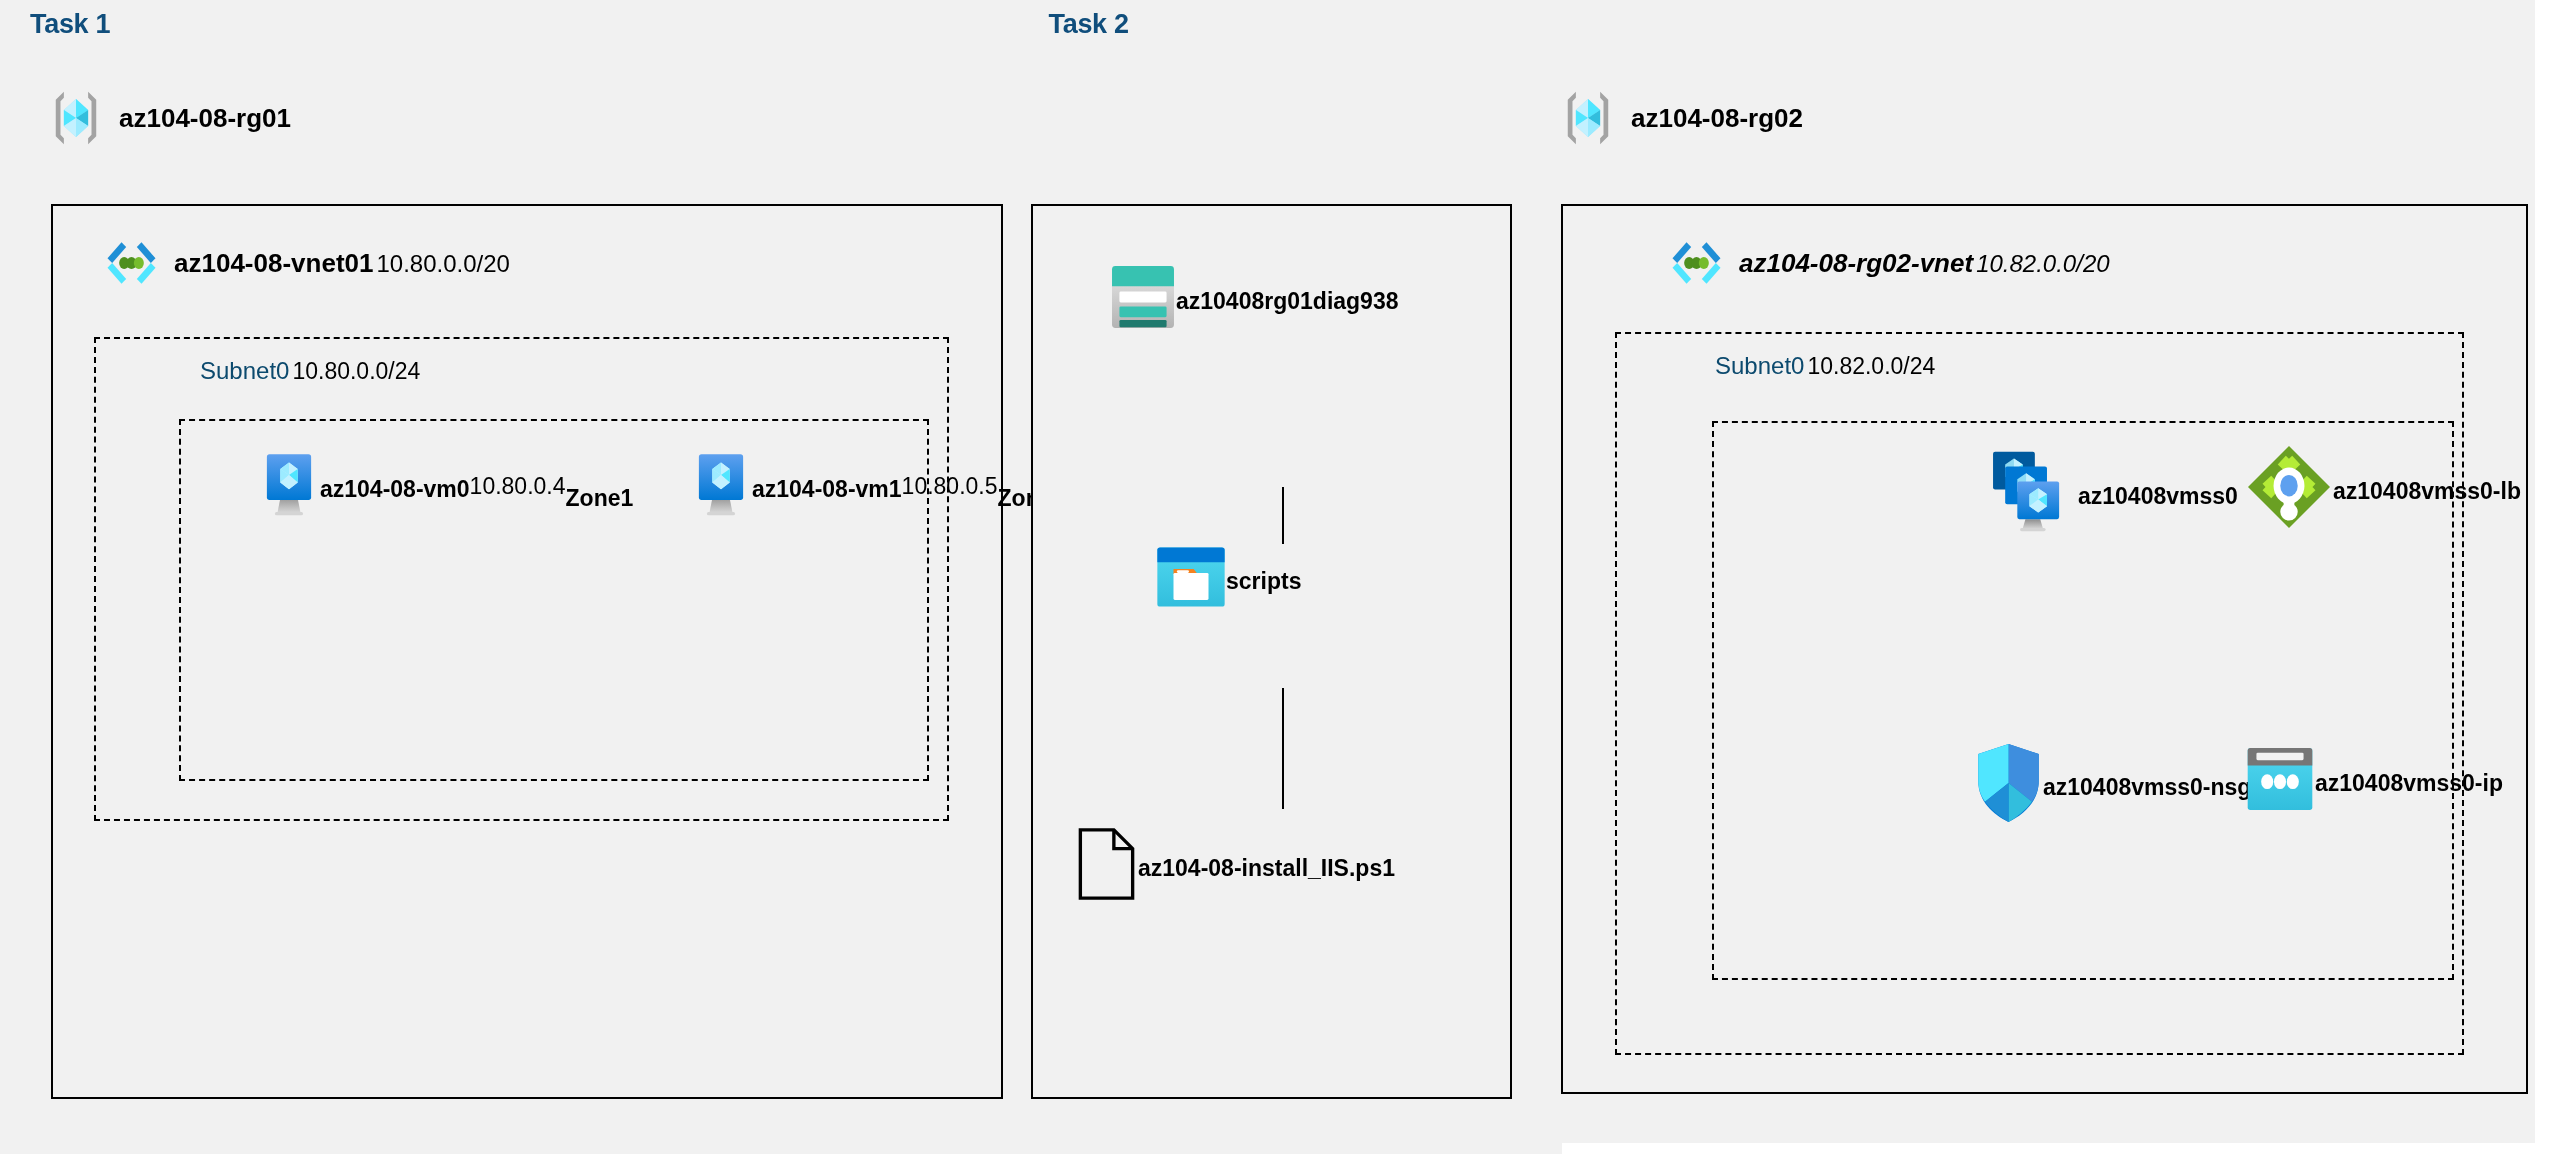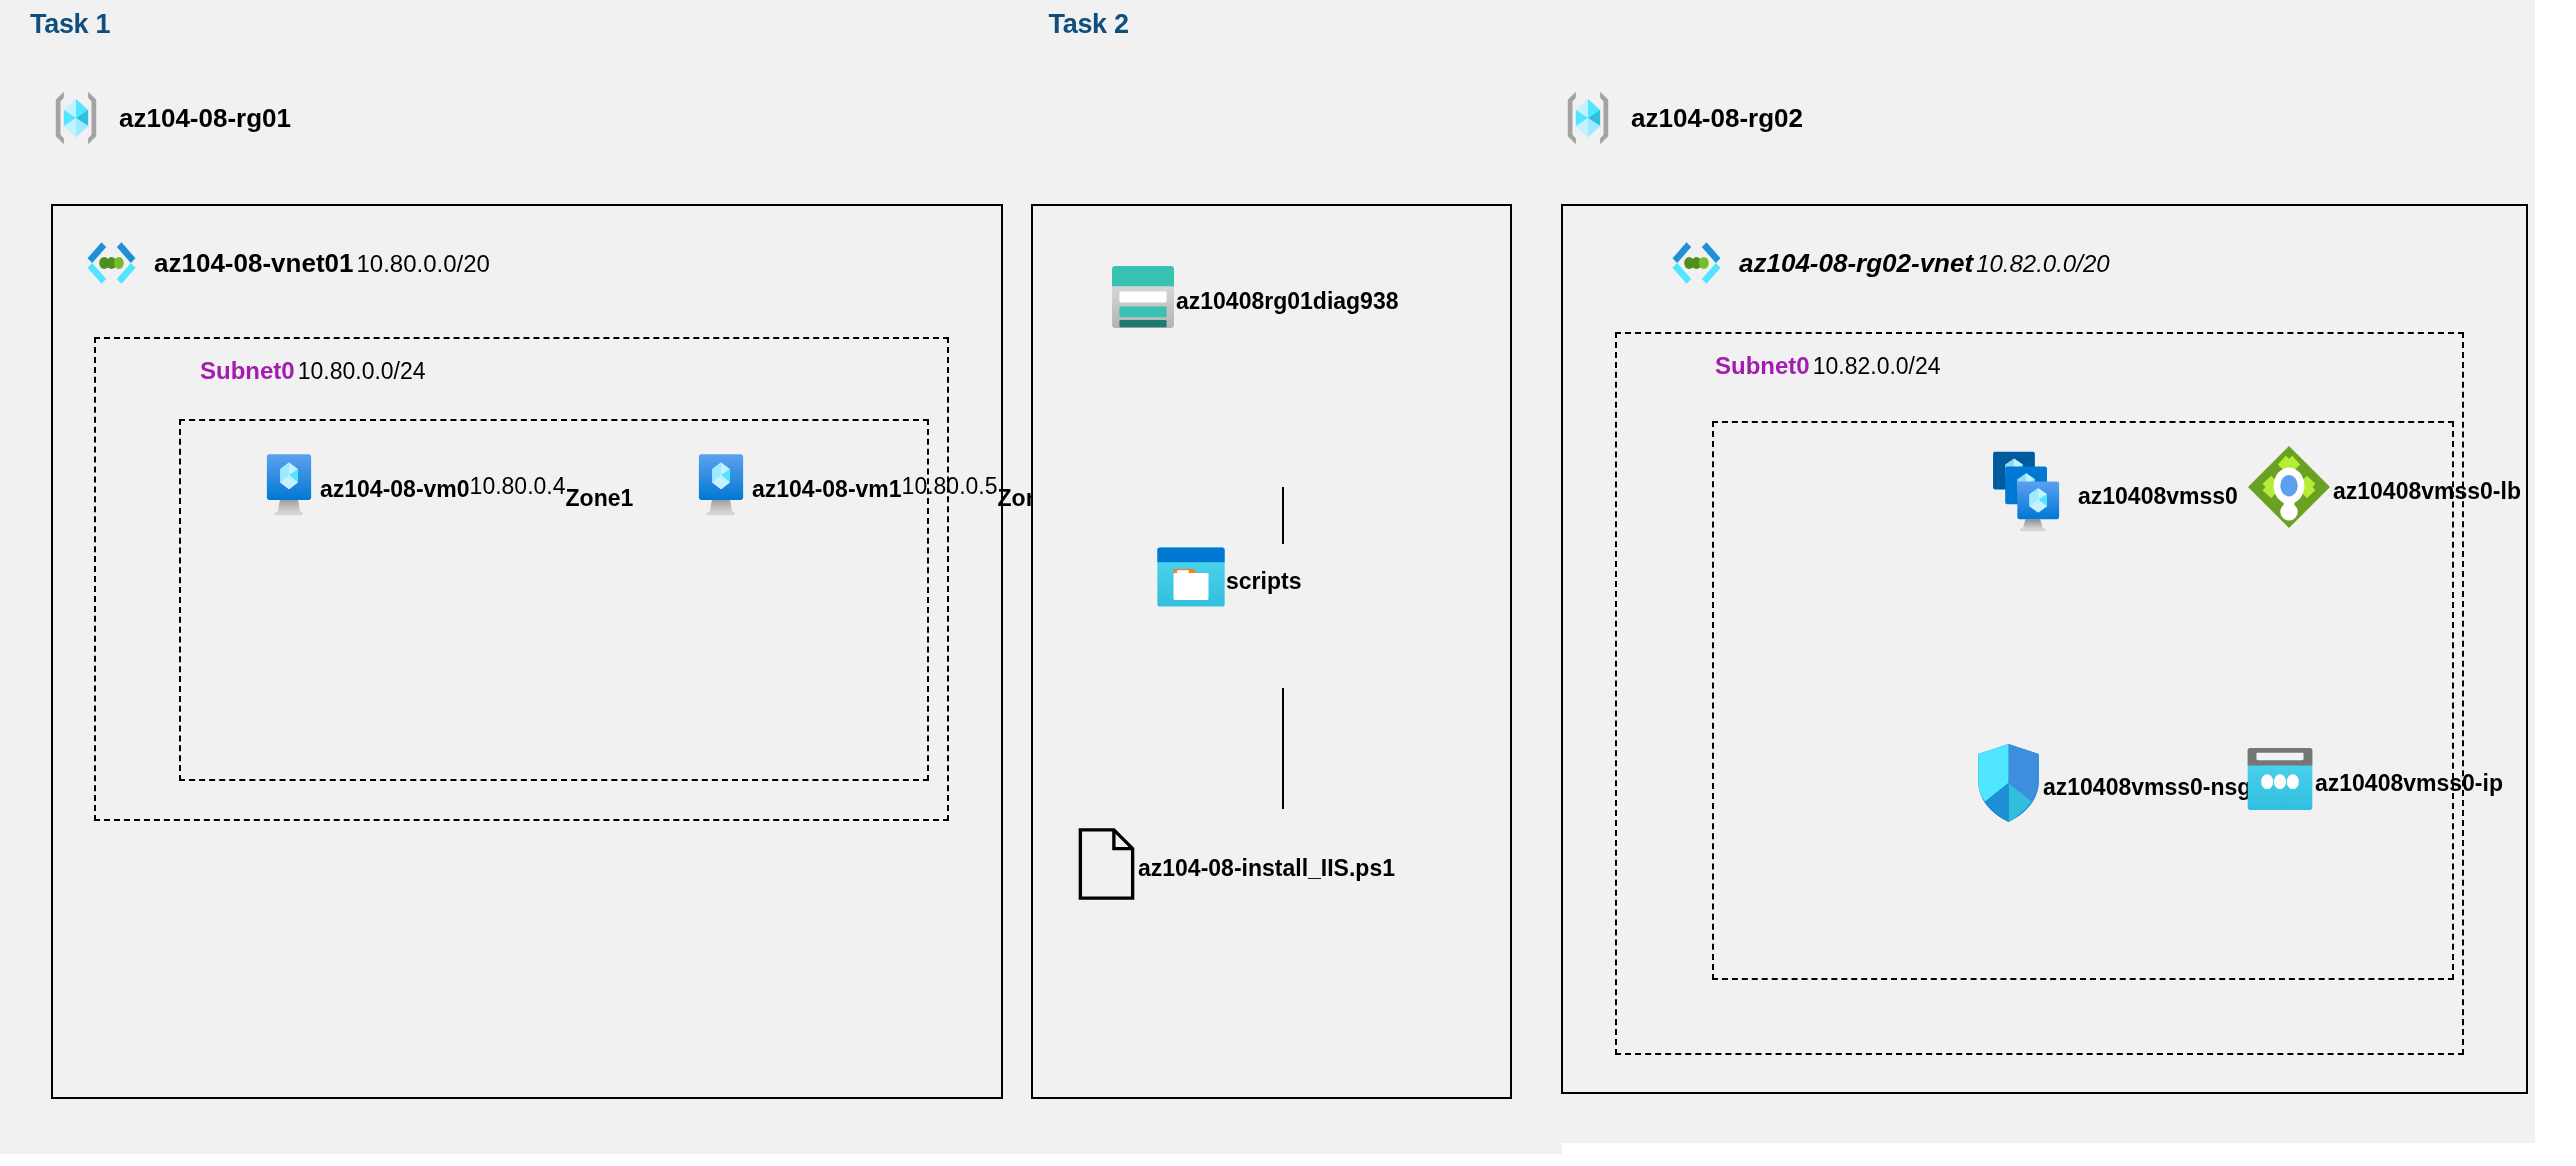--- a/index.html
+++ b/index.html
@@ -76,32 +76,32 @@
   #rg02-inner-box  { left: 175px; top: 421px; width: 742px; height: 559px; }
 
   
   .vnet-row {
     position: absolute;
     display: flex;
     align-items: center;
     gap: 15px;
     white-space: nowrap;
   }
-  #vnet01-row   { left: 84px; top: 241px; }
+  #vnet01-row   { left: 104px; top: 241px; }
   #rg02vnet-row { left: 132px; top: 241px; font-style: italic; }
   .vnet-name { font-size: 26px; font-weight: bold; color: #000; }
   .vnet-cidr { font-size: 24px; font-weight: normal; color: #000; }
 
   .subnet-row {
     position: absolute;
     white-space: nowrap;
   }
   #subnet0-label      { left: 200px; top: 357px; }
   #rg02-subnet-label  { left: 178px; top: 352px; }
-  .subnet-name { font-size: 24px; font-weight: bold; color: #a21caf; }
+  .subnet-name { font-size: 24px; font-weight: normal; color: #0c4a6e; }
   .subnet-cidr { font-size: 23px; font-weight: normal; color: #000; }
 
   
   .node {
     position: absolute;
     display: flex;
     flex-direction: row;
     align-items: center;
     white-space: nowrap;
   }

